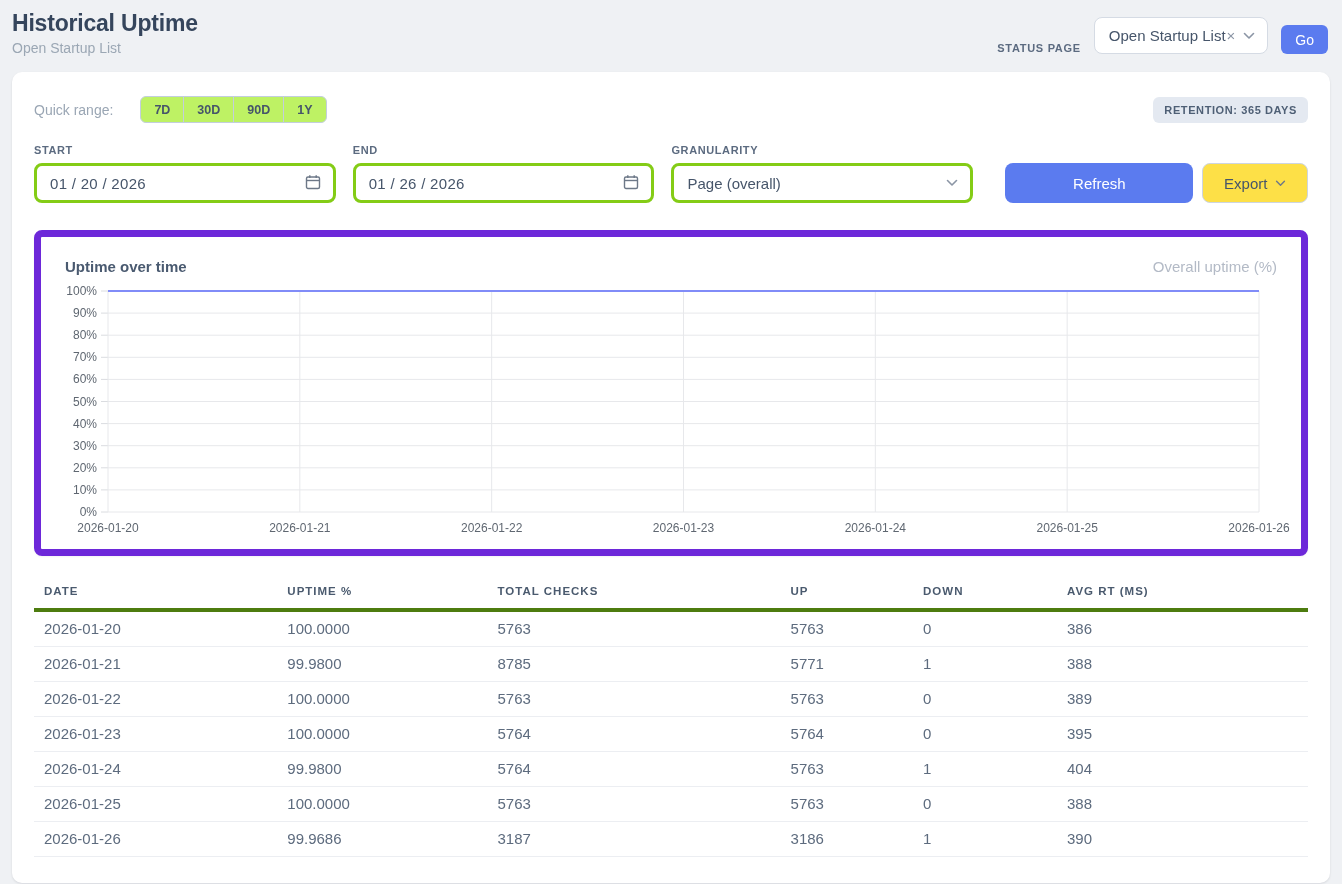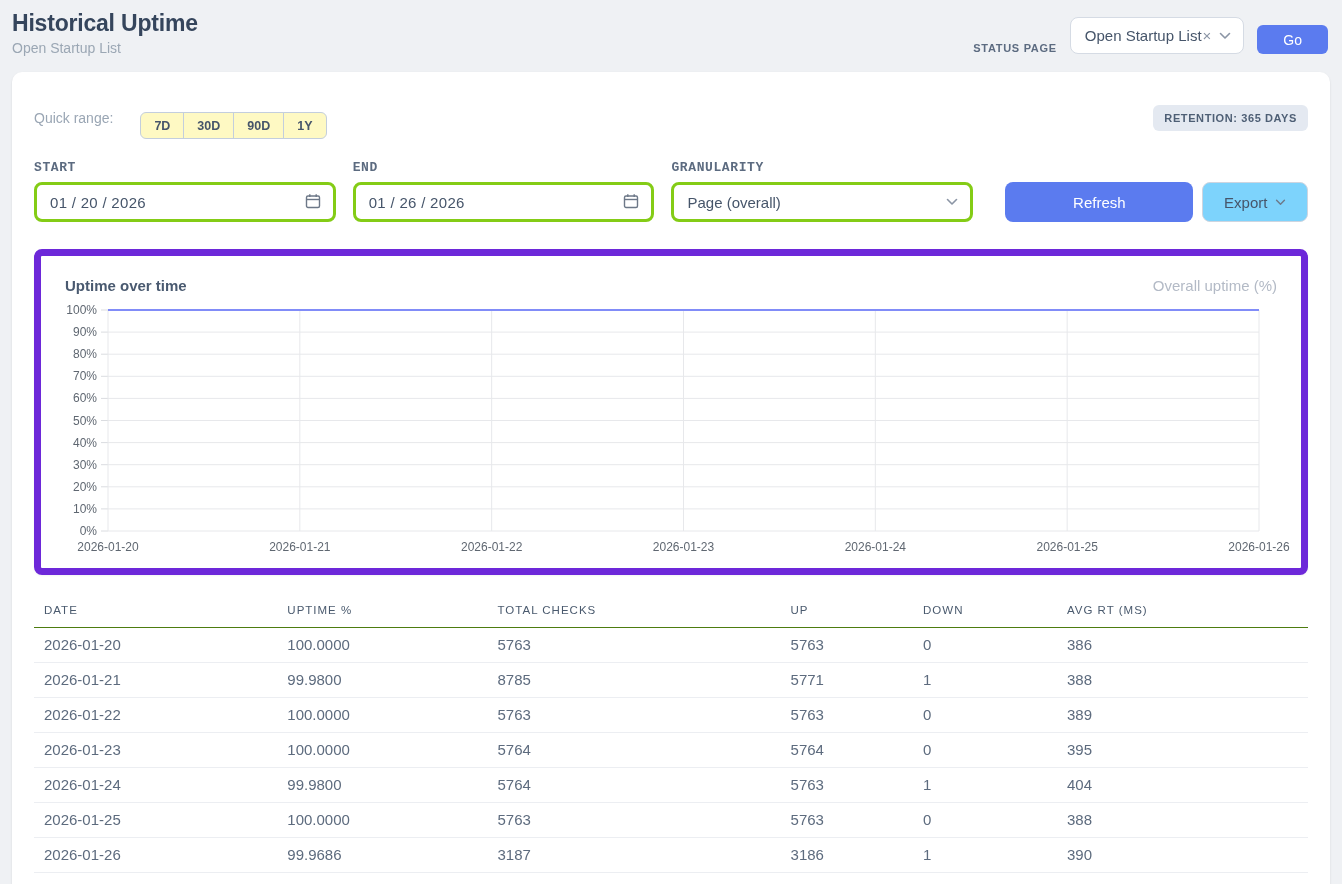--- a/index.html
+++ b/index.html
@@ -10,60 +10,60 @@
   
   .topbar { display:flex; justify-content:space-between; align-items:flex-start; padding:10px 14px 0 12px; }
   .page-title { font-size:23px; font-weight:700; color:#35455c; letter-spacing:-0.2px; }
   .page-subtitle { font-size:14px; color:#9ba7b4; margin-top:3px; }
   .topbar-right { display:flex; align-items:flex-end; gap:13px; margin-top:7px; }
   .statuspage-label { font-size:11px; font-weight:600; color:#5c6b80; letter-spacing:.7px; }
   .sp-select { display:flex; align-items:center; background:#fff; border:1px solid #d5dbe4; border-radius:8px; height:37px; padding:0 12px 0 14px; cursor:pointer; }
   .sp-select-value { font-size:15px; color:#46556a; }
   .clear-x { font-size:15px; color:#8b95a5; margin-left:1px; margin-right:8px; cursor:pointer; }
   .chev { display:inline-flex; }
-  .go-btn { background:#5b7bef; color:#fff; border:none; border-radius:6px; height:29px; padding:0 26px; font-size:14px; font-family:inherit; cursor:pointer; }
+  .go-btn { background:#5b7bef; color:#fff; border:none; border-radius:6px; height:29px; padding:0 14px; font-size:14px; font-family:inherit; cursor:pointer; }
 
   
   .main-card { margin:16px 12px 8px 12px; background:#fff; border-radius:10px;
     box-shadow:0 1px 2px rgba(16,24,40,.05), 0 1px 3px rgba(16,24,40,.06);
     padding:24px 22px 26px 22px; }
 
   .quickrow { display:flex; align-items:center;gap:16px; }
   .quick-label { font-size:14px; color:#9aa6b4; margin-right:11px; }
   .seg-group { display:flex; }
-  .seg-btn { background:#fef9c3; border:1px solid #c3cedd; color:#46556a; font-family:inherit;
-    font-size:12.5px; font-weight:600; height:27px; padding:0 13px; margin-left:-1px; cursor:pointer; position:relative;margin-top:16px; }
+  .seg-btn { background:#bef264; border:1px solid #c3cedd; color:#46556a; font-family:inherit;
+    font-size:12.5px; font-weight:600; height:27px; padding:0 13px; margin-left:-1px; cursor:pointer; position:relative; }
   .seg-btn:first-child { border-radius:6px 0 0 6px; margin-left:0; }
   .seg-btn:last-child { border-radius:0 6px 6px 0; }
   .retention-badge { margin-left:auto; background:#e4e9f1; color:#4e5f75; font-size:11px; font-weight:700;
     letter-spacing:.6px; border-radius:6px; padding:7px 11px; }
 
   .controlrow { display:flex; align-items:flex-end; margin-top:21px; }
   .ctl-group { width:306px; margin-right:17px; }
-  .ctl-label { font-size:13px; font-weight:600; color:#5c6b80; letter-spacing:.6px; margin-bottom:7px;font-family:Liberation Mono, monospace; }
+  .ctl-label { font-size:11px; font-weight:600; color:#5c6b80; letter-spacing:.6px; margin-bottom:7px; }
   .field { height:40px; border:3px solid #84cc16; border-radius:8px; background:#fff; display:flex;
     align-items:center; justify-content:space-between; padding:0 12px 0 13px; font-size:15px; color:#46556a; cursor:pointer; }
   .date-text { letter-spacing:.3px; }
   .refresh-btn { width:191px; height:40px; margin-left:15px; background:#5b7bef; border:none; border-radius:8px;
     color:#fff; font-size:15px; font-family:inherit; cursor:pointer; }
-  .export-btn { width:107px; height:40px; margin-left:9px; background:#7dd3fc; border:1px solid #cdd5e0; border-radius:8px;
+  .export-btn { width:107px; height:40px; margin-left:9px; background:#fde047; border:1px solid #cdd5e0; border-radius:8px;
     color:#46556a; font-size:15px; font-family:inherit; cursor:pointer; display:flex; align-items:center; justify-content:center; gap:8px; }
 
   
   .chart-card { margin-top:27px; border:7px solid #6d28d9; border-radius:8px; background:#fff;
     box-shadow:0 1px 2px rgba(16,24,40,.05); padding:21px 24px 12px 24px; }
   .chart-head { display:flex; justify-content:space-between; align-items:center; }
   .chart-title { font-size:15px; font-weight:700; color:#4a5a70; }
   .chart-legend { font-size:15px; color:#b3bac6; }
   .chart-svg { display:block; width:1226px; height:252px; margin-top:10px; font-family:inherit; }
 
   
   .uptime-table { width:100%; border-collapse:collapse; margin-top:23px; }
-  .uptime-table th { text-align:left; font-size:11.5px; font-weight:400; color:#4a5a6e; letter-spacing:1px;
-    padding:6px 10px 11px 10px; border-bottom:1px solid #4d7c0f;margin-top:28px; }
+  .uptime-table th { text-align:left; font-size:11.5px; font-weight:700; color:#4a5a6e; letter-spacing:1px;
+    padding:6px 10px 11px 10px; border-bottom:4px solid #4d7c0f;margin-top:28px; }
   .uptime-table td { font-size:15px; color:#5d6b7e; padding:8px 10px 9px 10px; border-bottom:1px solid #eceef2; }
 </style>
 </head>
 <body>
 
 <div class="screen">
 
   <div class="topbar">
     <div>
       <div class="page-title">Historical Uptime</div>

